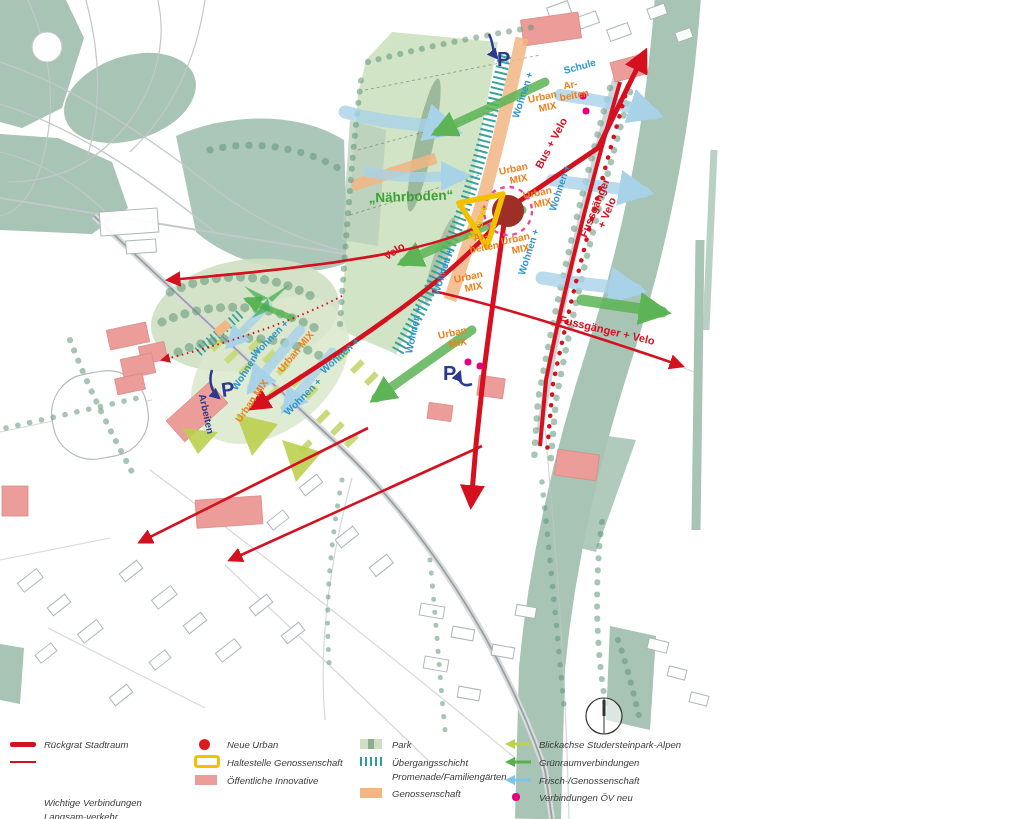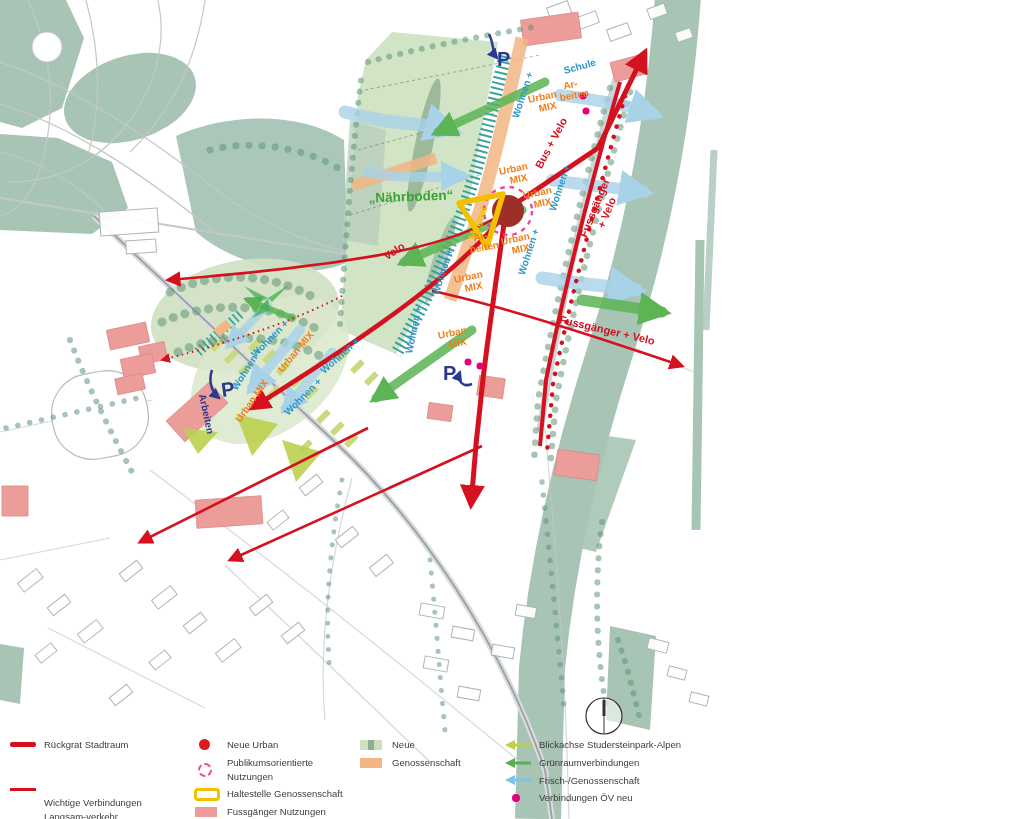--- a/index.html
+++ b/index.html
@@ -16,21 +16,21 @@
   .lblY{fill:#f3c000;font-weight:bold;font-size:10px;}
   .b{fill:#ffffff;stroke:#aab2b5;stroke-width:1;opacity:.95;}
   .pk{fill:#ec9d99;stroke:#d98a86;stroke-width:.8;}
   .yg{fill:#c9da7c;}
   .rd{fill:none;stroke:#c3c8ca;stroke-width:1.2;}
   .sage{fill:#a7c4b5;}
   .tr{fill:none;stroke:#5e9678;stroke-opacity:.55;stroke-linecap:round;}
   
   #legend{position:absolute;left:0;top:738px;width:1024px;height:81px;font-size:9.5px;color:#3b3b3b;}
   .lcol{position:absolute;top:0;}
-  .lrow{display:flex;align-items:center;margin-bottom:4px;}
+  .lrow{display:flex;align-items:flex-start;margin-bottom:4px;font-style:italic;}
   .lsw{flex:0 0 34px;display:flex;align-items:center;height:12px;}
   .ltx{line-height:1.45;}
   .sw-thick{width:26px;height:5px;background:#d5101f;border-radius:2px;}
   .sw-thin{width:26px;height:2.5px;background:#d5101f;}
   .sw-dot{width:26px;height:0;border-top:3px dotted #d5101f;}
   .sw-circle{width:11px;height:11px;border-radius:50%;background:#e0191e;margin-left:6px;}
   .sw-dash{width:10px;height:10px;border:2px dashed #ea4a9b;border-radius:50%;margin-left:5px;}
   .sw-yellow{width:20px;height:7px;border:3px solid #f3c000;border-radius:4px;margin-left:1px;}
   .sw-salmon{width:22px;height:10px;background:#ec9d99;margin-left:2px;}
   .sw-park{width:22px;height:10px;margin-left:2px;background:linear-gradient(90deg,#cfe0c2 0 35%,#8fae91 35% 65%,#cfe0c2 65%);}
@@ -364,44 +364,44 @@
 
   <div class="lcol" style="left:193px;width:168px;">
     <div class="lrow">
       <span class="lsw">
             <span class="sw-circle"></span>
           </span>
       <span class="ltx">Neue Urban</span>
     </div>
     <div class="lrow">
       <span class="lsw">
-            <span class="sw-dash"></span>
-          </span>
-      <span class="ltx">Publikumsorientierte Nutzungen</span>
-    </div>
-    <div class="lrow">
-      <span class="lsw">
             <span class="sw-yellow"></span>
           </span>
       <span class="ltx">Haltestelle Genossenschaft</span>
     </div>
     <div class="lrow">
       <span class="lsw">
             <span class="sw-salmon"></span>
           </span>
-      <span class="ltx">Fussgänger Nutzungen</span>
+      <span class="ltx">Öffentliche Innovative</span>
     </div>
   </div>
 
   <div class="lcol" style="left:358px;width:168px;">
     <div class="lrow">
       <span class="lsw">
             <span class="sw-park"></span>
           </span>
-      <span class="ltx">Neue</span>
+      <span class="ltx">Park</span>
+    </div>
+    <div class="lrow">
+      <span class="lsw">
+            <span class="sw-teal"></span>
+          </span>
+      <span class="ltx" style="width:148px;">Übergangsschicht Promenade/Familiengärten</span>
     </div>
     <div class="lrow">
       <span class="lsw">
             <span class="sw-orange"></span>
           </span>
       <span class="ltx">Genossenschaft</span>
     </div>
   </div>
 
   <div class="lcol" style="left:505px;width:180px;">

